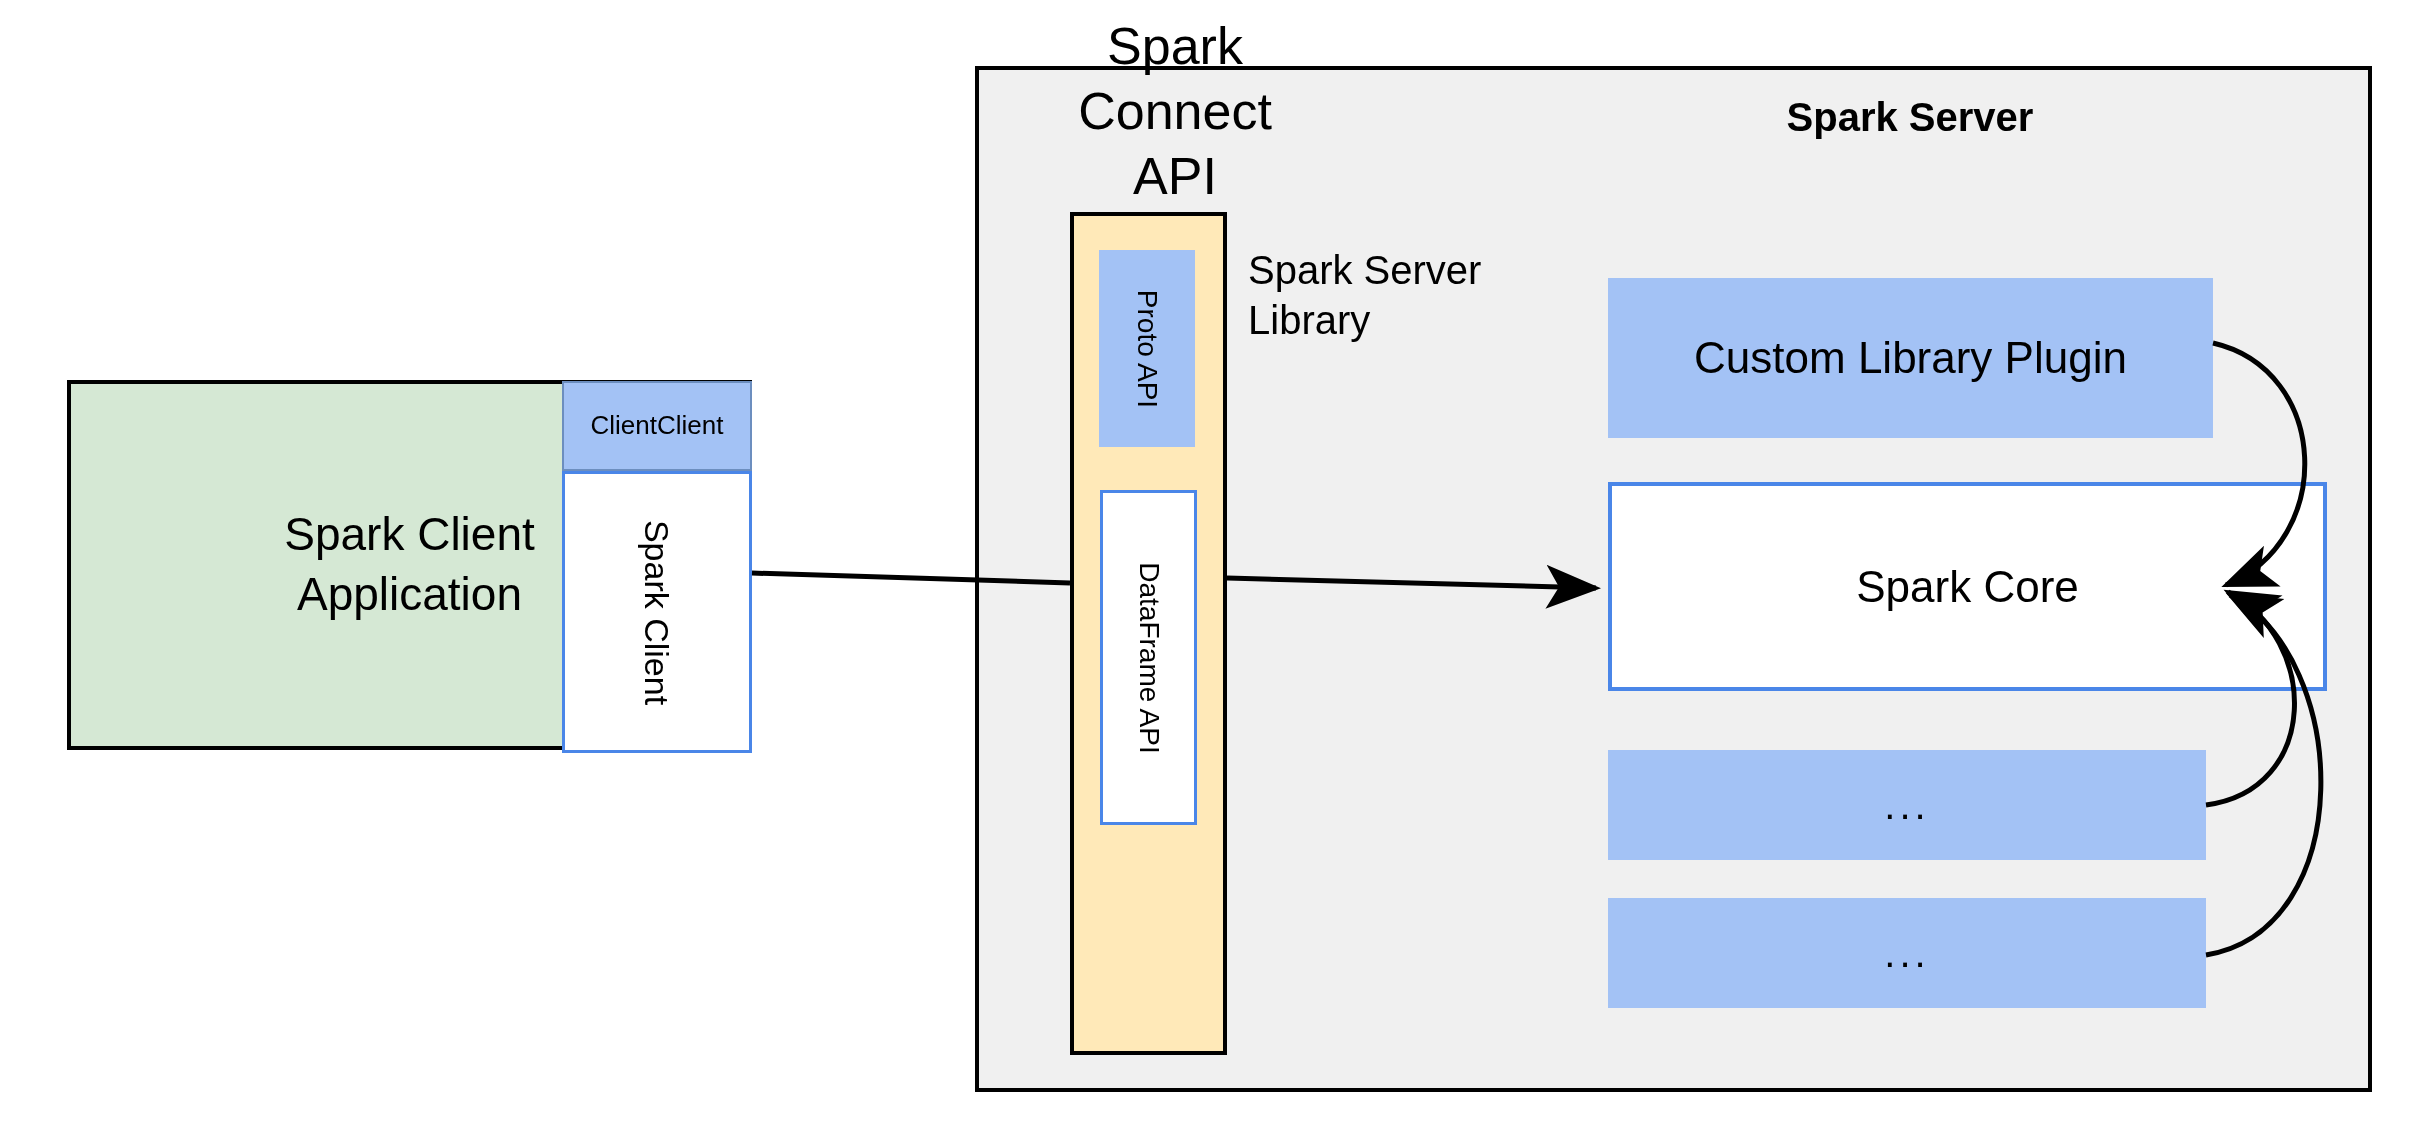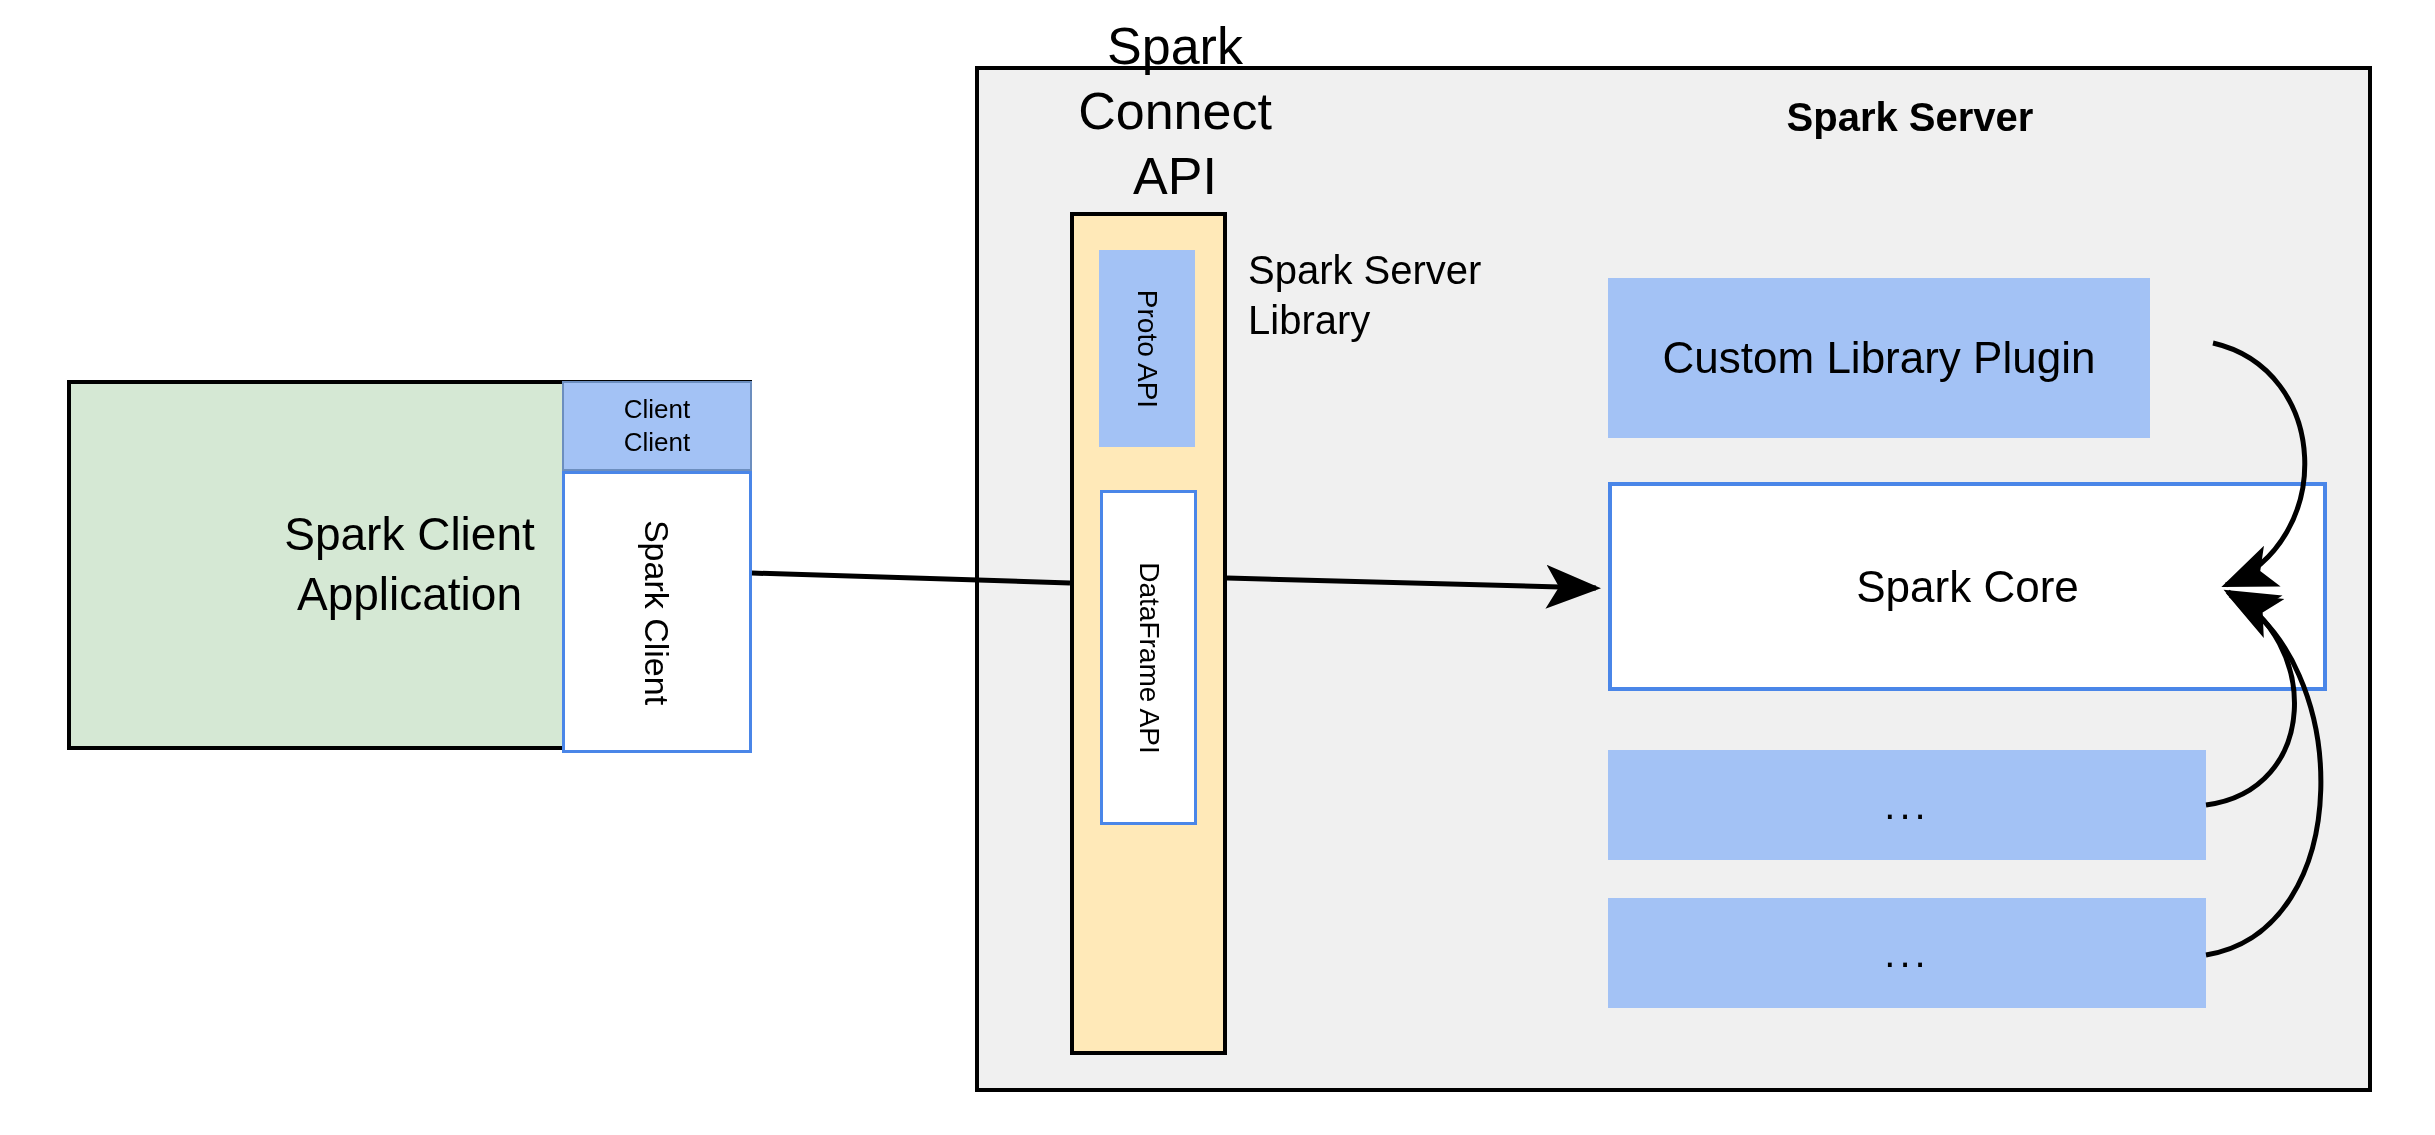--- a/index.html
+++ b/index.html
@@ -38,21 +38,21 @@
 
   
   #spark-client-application{
     left:67px;top:380px;width:685px;height:370px;
     background:#d5e8d4;border:4px solid #000000;
     font-size:46px;color:#000;line-height:1.3;flex-direction:column;
   }
   #client-package{
     left:562px;top:381px;width:190px;height:90px;
     background:#a3c2f5;border:2px solid #6c8ebf;
-    font-size:26px;color:#000;line-height:1.28;flex-direction:column;
+    font-size:26px;color:#000;line-height:1.28;
   }
   #spark-client-box{
     left:562px;top:471px;width:190px;height:282px;
     background:#ffffff;border:3px solid #4a86e8;
   }
   #spark-client-box .vtext{
     transform:rotate(90deg);white-space:nowrap;
     font-size:34px;color:#000;
   }
 
@@ -73,21 +73,21 @@
     left:1100px;top:490px;width:97px;height:335px;
     background:#ffffff;border:3px solid #4a86e8;
   }
   #dataframe-api-box .vtext{
     transform:rotate(90deg);white-space:nowrap;
     font-size:28px;color:#000;
   }
 
   
   #custom-library-plugin{
-    left:1608px;top:278px;width:542px;height:160px;
+    left:1608px;top:278px;width:605px;height:160px;
     background:#a3c2f5;font-size:44px;color:#000;
   }
   #spark-core{
     left:1608px;top:482px;width:719px;height:209px;
     background:#ffffff;border:4px solid #4a86e8;
     font-size:44px;color:#000;
   }
   #ellipsis-box-1{
     left:1608px;top:750px;width:598px;height:110px;
     background:#a3c2f5;font-size:40px;color:#000;

